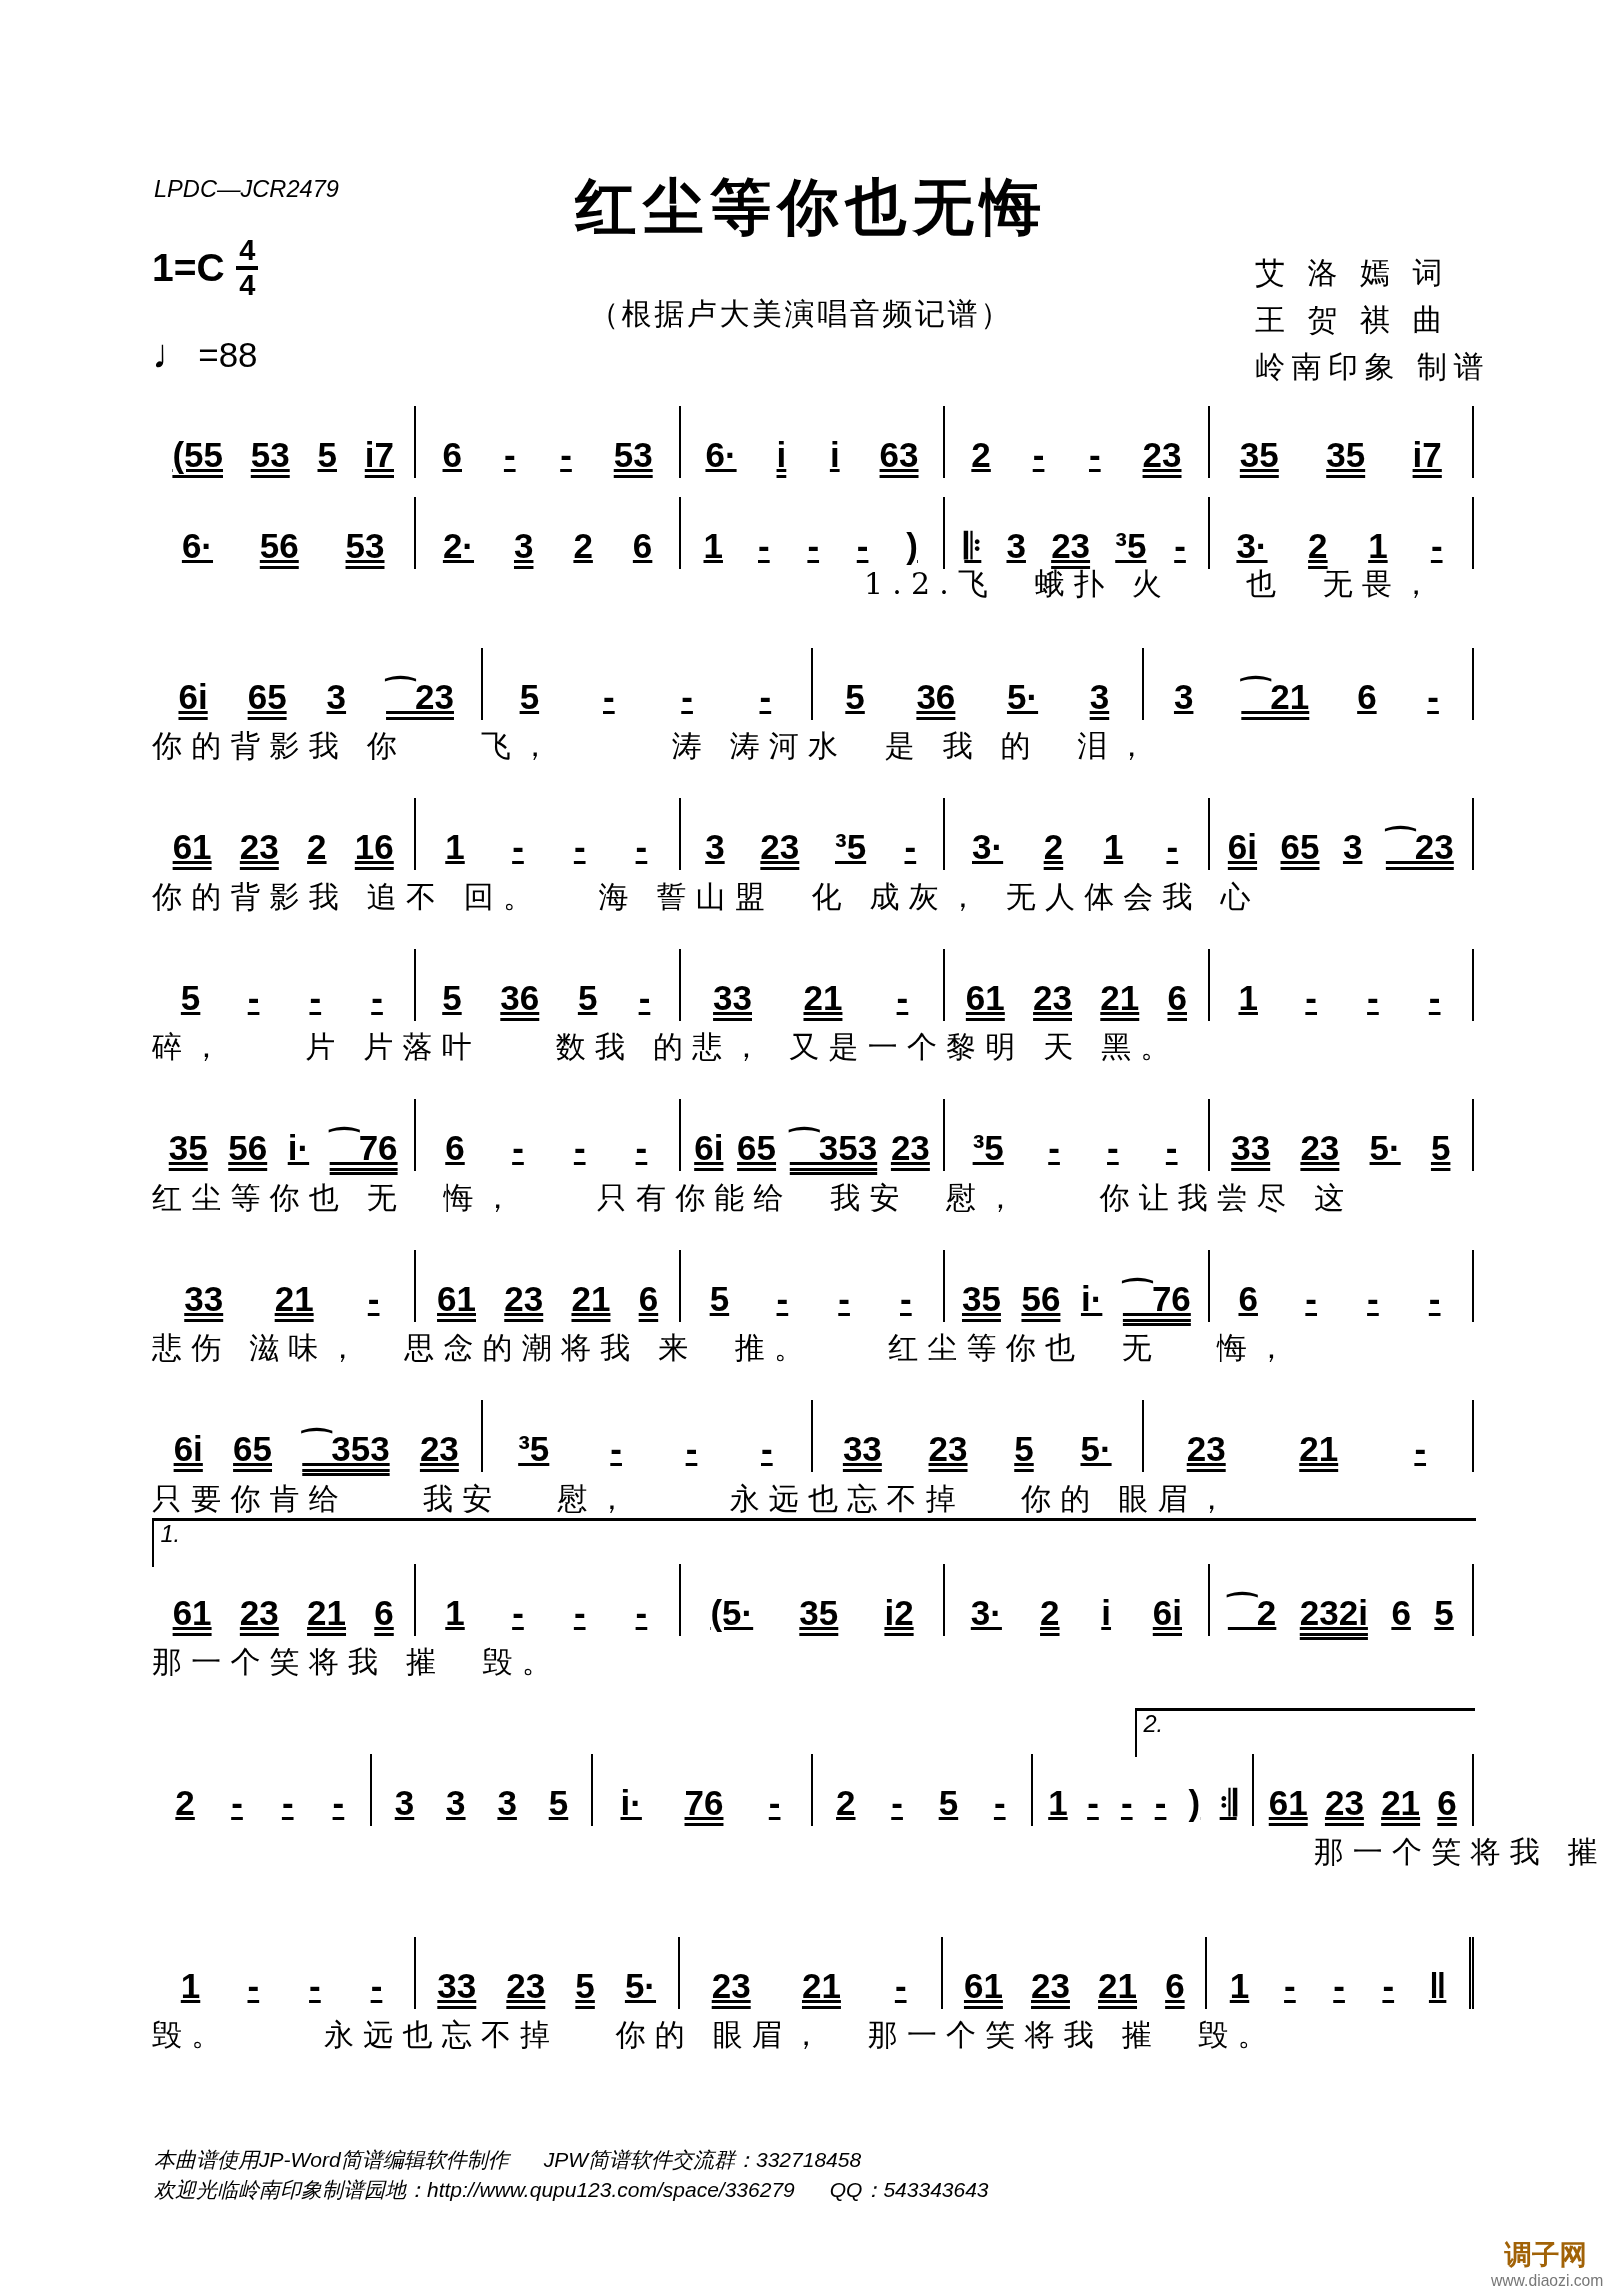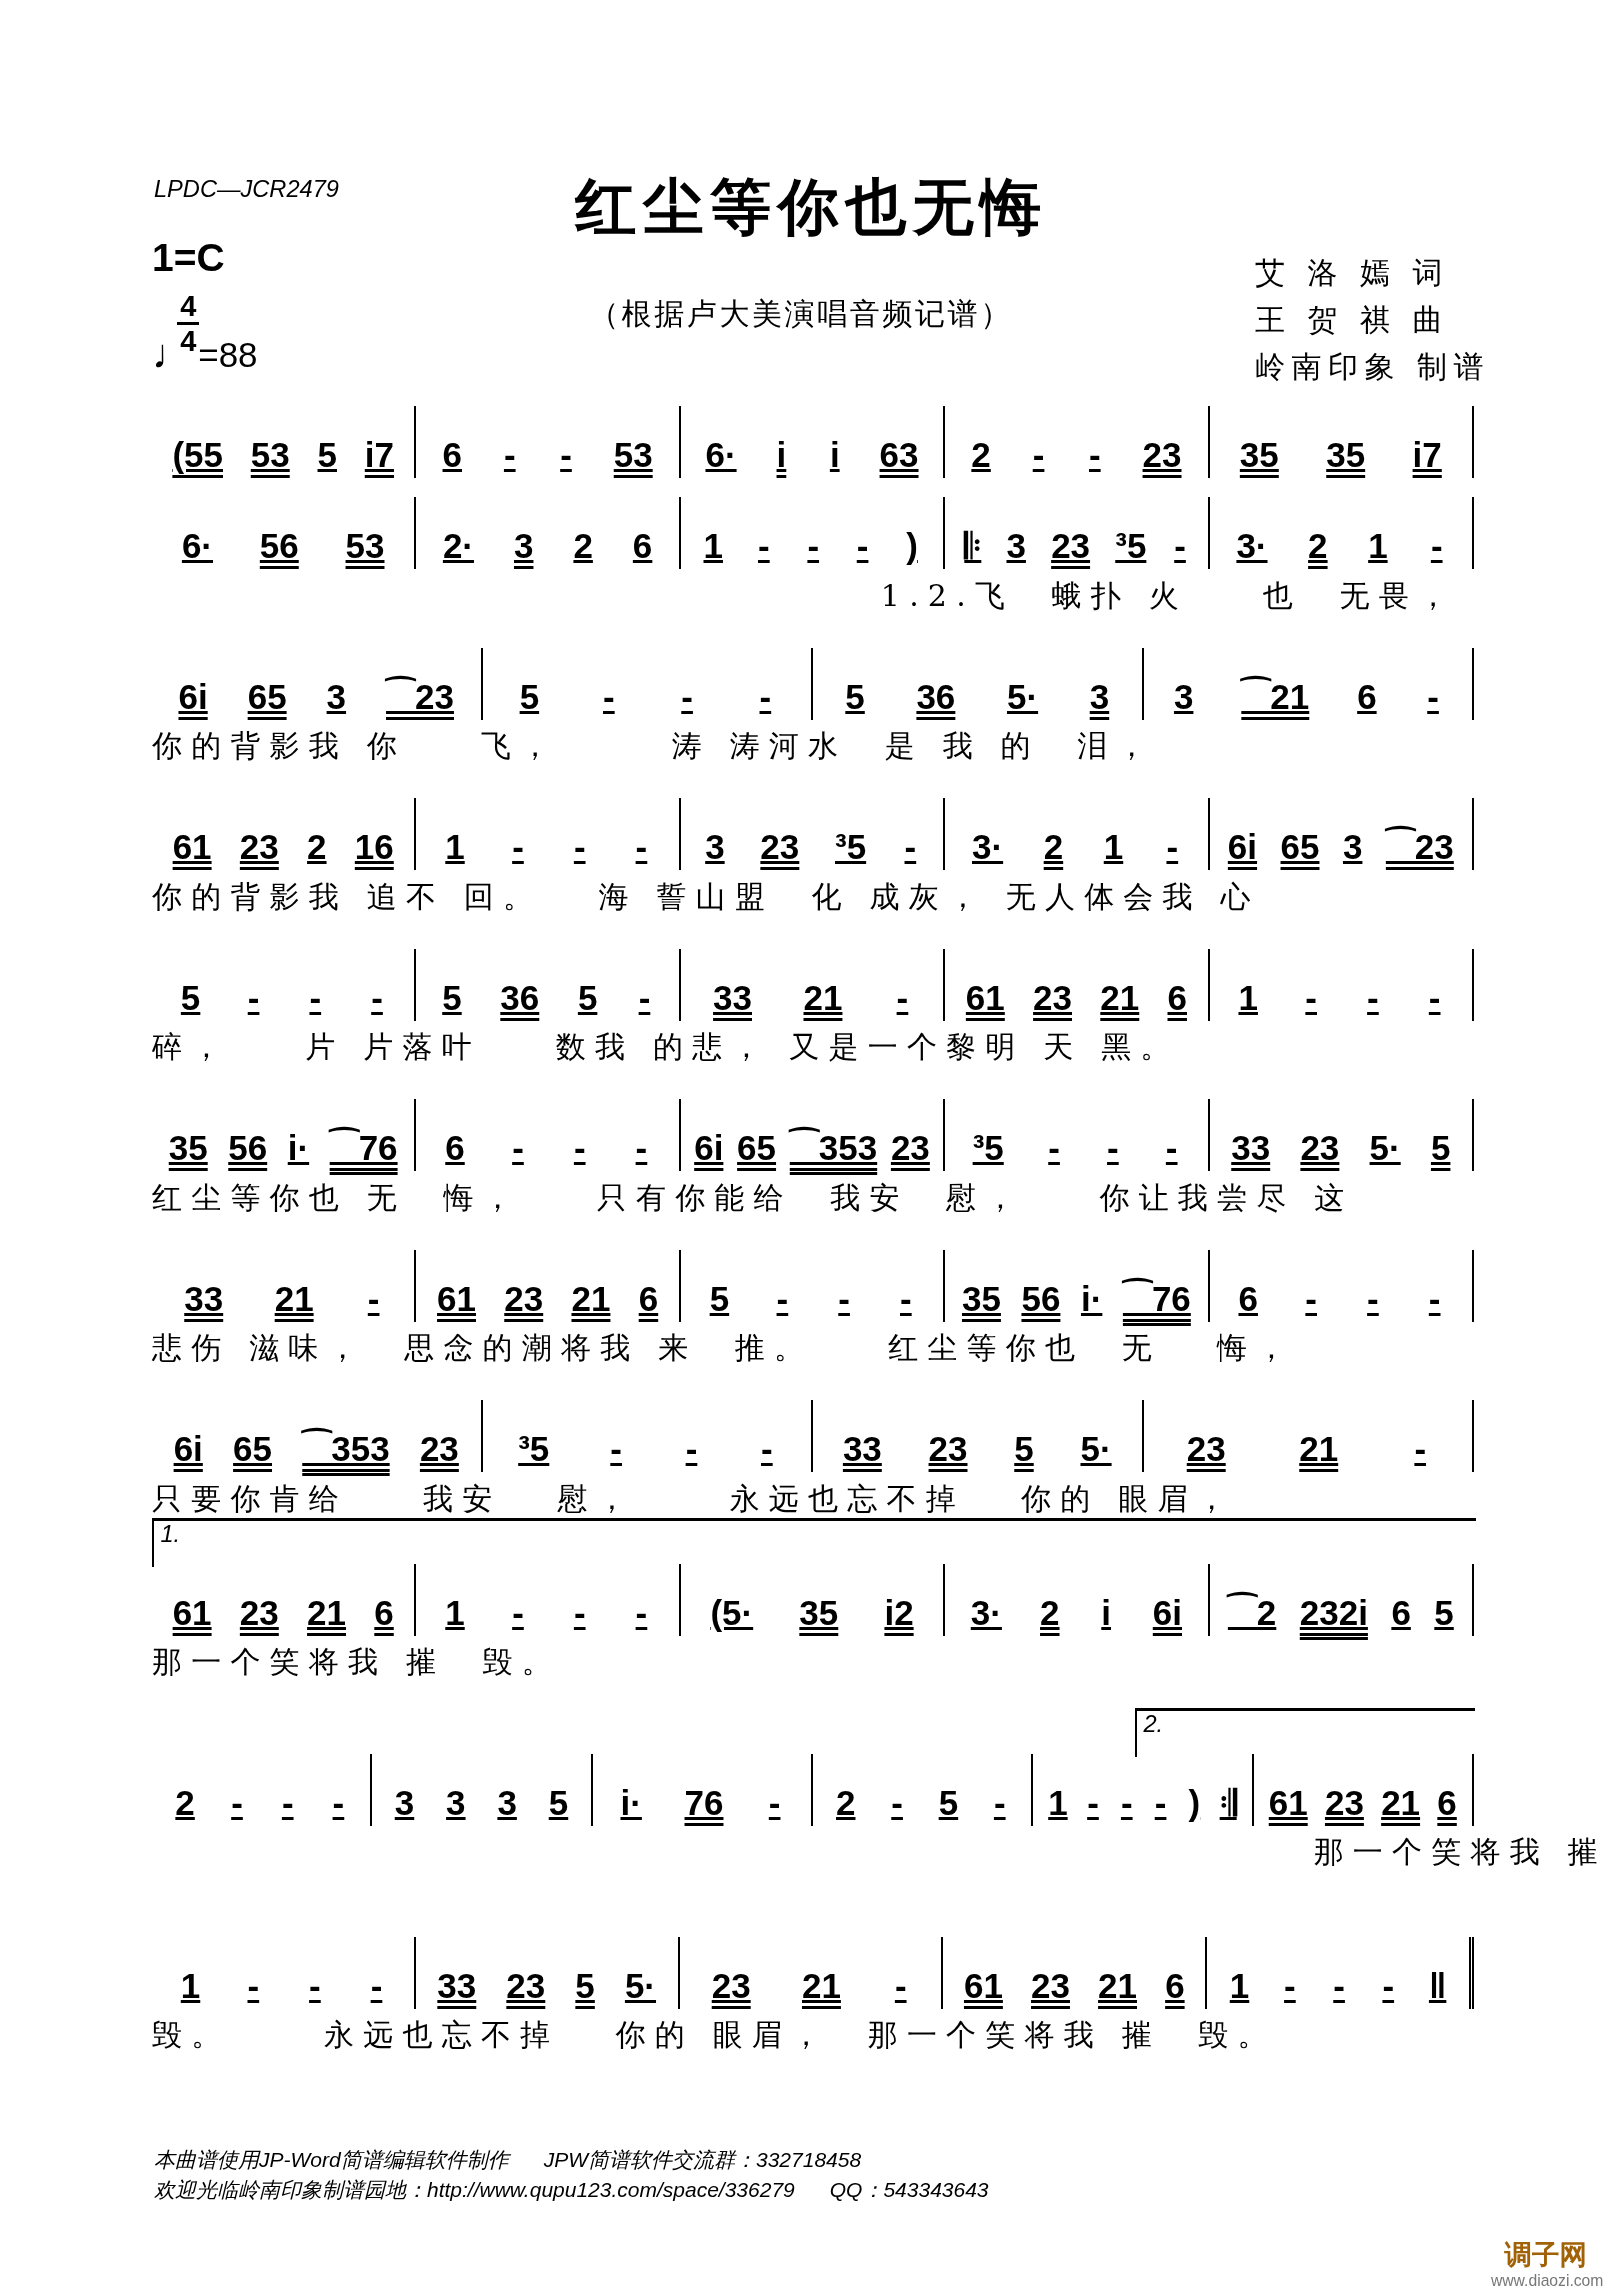--- a/index.html
+++ b/index.html
@@ -2,21 +2,21 @@
 <html style="font-size:10.5px"><head>
 <meta charset="utf-8">
 <style>
   html, body { margin:0; padding:0; background:#ffffff; }
   body { width:1623px; height:2295px; position:relative; overflow:hidden; color:#000;
          font-family:"Liberation Sans", "DejaVu Sans", sans-serif; }
   .abs { position:absolute; }
   .code { left:154px; top:157px; font-size:23.6px; font-style:italic;margin-top:19px; }
   .title { left:0; width:1623px; top:167px; text-align:center; font-family:"DejaVu Serif", serif;
            font-size:61px; font-weight:bold; letter-spacing:6.5px; }
-  .key { left:152px; top:236px; font-size:39px; font-weight:bold; display:flex; align-items:center; gap:11.8px;flex-direction:column; }
+  .key { left:152px; top:236px; font-size:39px; font-weight:bold; display:flex; align-items:center; gap:11.8px; }
   .timesig { display:inline-flex; flex-direction:column; align-items:center; font-size:29px; line-height:29px; }
   .timesig .bar { width:22px; height:3.3px; background:#000; margin:1.3px 0; }
   .tempo { left:152px; top:334px; font-size:35px; display:flex; align-items:center; gap:5.2px; }
   .note-glyph { font-size:41px; line-height:1; }
   .subtitle { left:589px; top:294px; font-size:30px; font-family:"DejaVu Serif", serif; letter-spacing:2.6px; }
   .credits { left:1240px; top:249px; font-size:30px; font-family:"DejaVu Serif", serif; line-height:47px; letter-spacing:6.5px;margin-left:15px; }
   .credits div { white-space:nowrap; }
 
   .staff { position:absolute; left:152px; width:1322px; display:flex; align-items:flex-end; }
   .measure { display:flex; align-items:flex-end; justify-content:space-around; padding:0 6.5px; box-sizing:border-box;
@@ -115,21 +115,21 @@
         <span class="tok">³5</span>
         <span class="tok">-</span>
       </div>
       <div class="measure">
         <span class="tok">3·</span>
         <span class="tok u">2</span>
         <span class="tok">1</span>
         <span class="tok">-</span>
       </div>
     </div>
-    <div class="lyric" style="top: 576px; text-align: center;">                                      1.2.飞  蛾扑 火    也  无畏，</div>
+    <div class="lyric" style="top: 564px;">                                      1.2.飞  蛾扑 火    也  无畏，</div>
     <div class="staff" style="top: 648px;">
       <div class="measure">
         <span class="tok u">6i</span>
         <span class="tok u">65</span>
         <span class="tok">3</span>
         <span class="tok u">⁀23</span>
       </div>
       <div class="measure">
         <span class="tok">5</span>
         <span class="tok">-</span>

